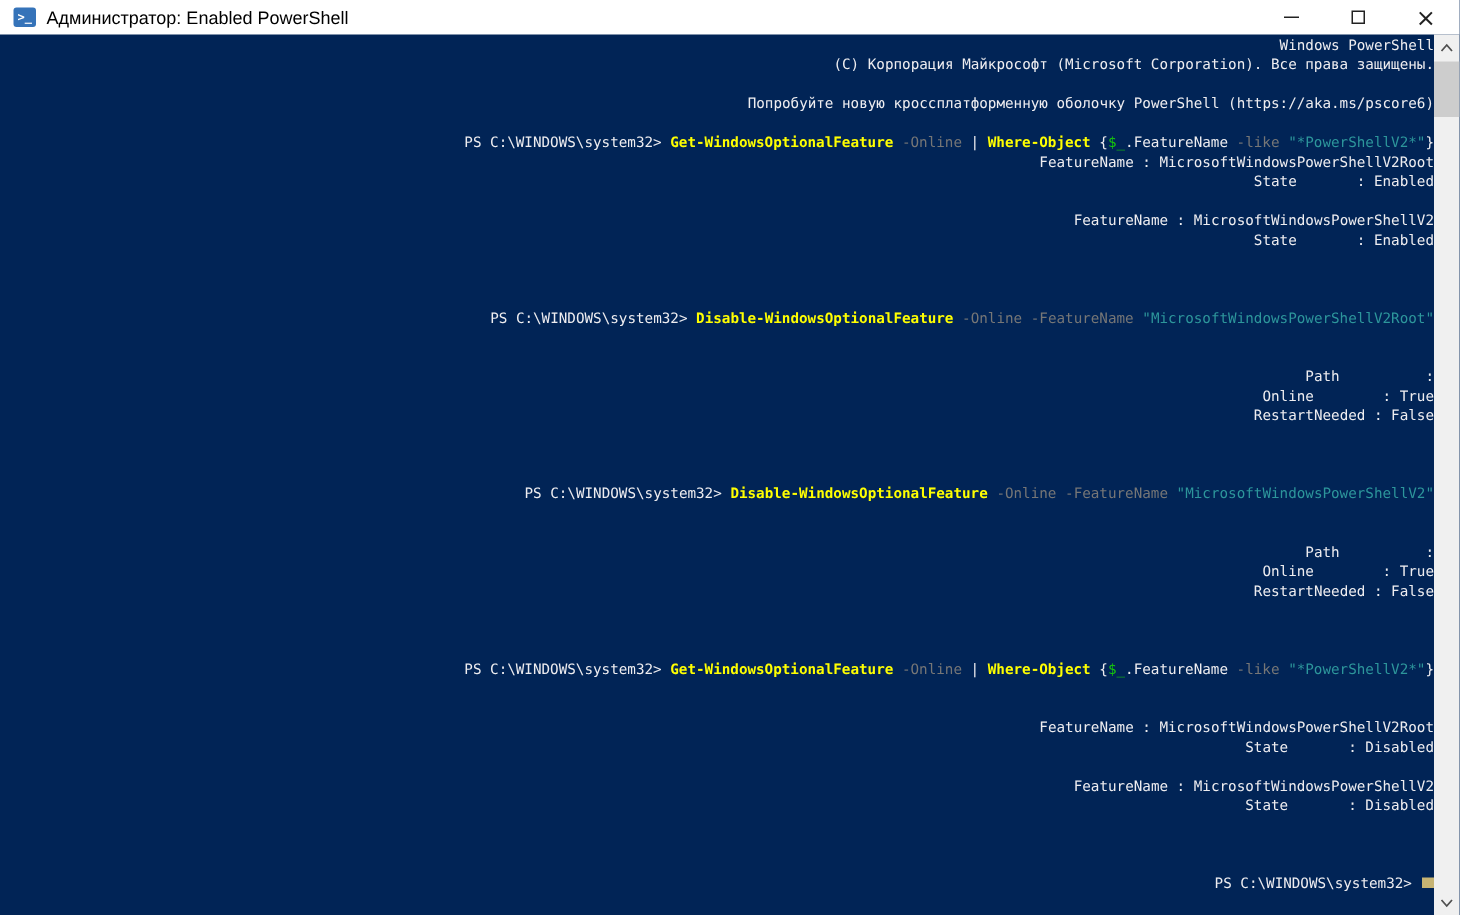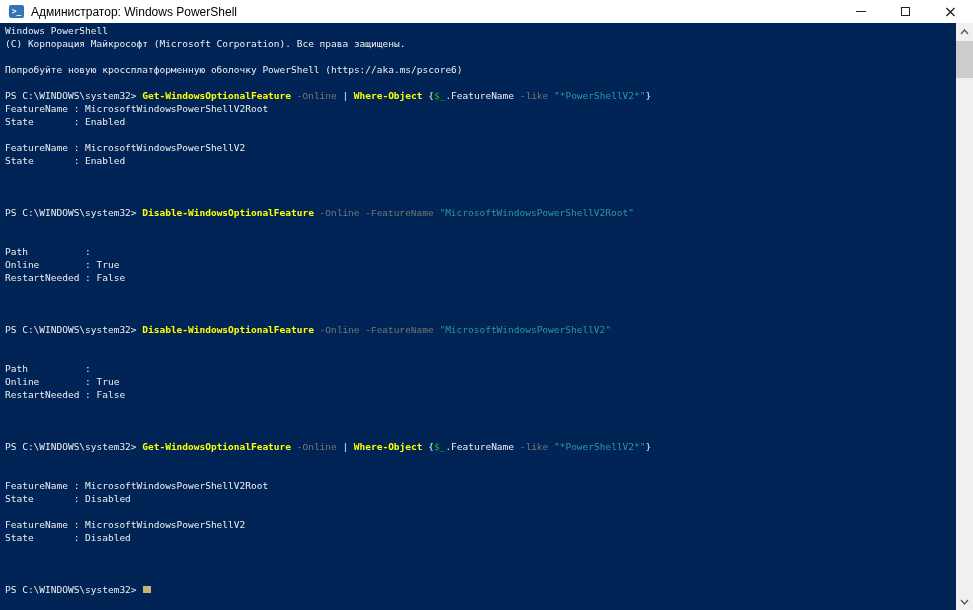--- a/index.html
+++ b/index.html
@@ -18,42 +18,42 @@
   .ctrl { width:45px; height:100%; display:flex; align-items:center; justify-content:center; }
   .glyph-min { width:10px; height:1px; background:#222; }
   .glyph-max { width:9px; height:9px; border:1px solid #222; }
   .glyph-close { font-size:16px; color:#222; line-height:1; font-family:"DejaVu Sans", sans-serif; }
 
   
   .content { position:absolute; top:23px; left:0; right:0; bottom:0; background:var(--term-bg); }
   .terminal { position:absolute; top:0; left:0; right:17px; bottom:0;
               padding:1px 0 0 5px; overflow:hidden; cursor:text;
               font-family:"DejaVu Sans Mono", monospace; font-size:9.5px;
-              line-height:13px; white-space:pre; color:var(--term-fg); }
+              line-height:13px; white-space:pre; color:var(--term-fg);text-align:right; }
   .line { height:13px; }
   .seg-cmd   { color:var(--cmd-color);font-weight:bold; }
-  .seg-param { color:var(--param-color);font-family:Liberation Mono, monospace; }
+  .seg-param { color:var(--param-color); }
   .seg-str   { color:var(--str-color); }
   .seg-var   { color:var(--var-color); }
   .seg-cursor{ display:inline-block; width:8px; height:7px; margin-left:1px;
                background:var(--cursor-color); }
 
   
   .scrollbar { position:absolute; top:0; right:0; bottom:0; width:17px; background:#F0F0F0; }
   .sb-btn { position:absolute; left:0; width:17px; height:17px;
             display:flex; align-items:center; justify-content:center; }
   .sb-up { top:0; } .sb-down { bottom:0; }
   .sb-thumb { position:absolute; top:18px; left:0; width:17px; height:37px; background:#CDCDCD; }
 </style>
 </head>
 <body>
 
 <div class="titlebar">
   <div class="ps-icon">&gt;_</div>
-  <div class="title">Администратор: Windows PowerShell</div>
+  <div class="title">Администратор: Enabled PowerShell</div>
   <div class="controls">
     <div class="ctrl">
       <div class="glyph-min"></div>
     </div>
     <div class="ctrl">
       <div class="glyph-max"></div>
     </div>
     <div class="ctrl">
       <span class="glyph-close">×</span>
     </div>

